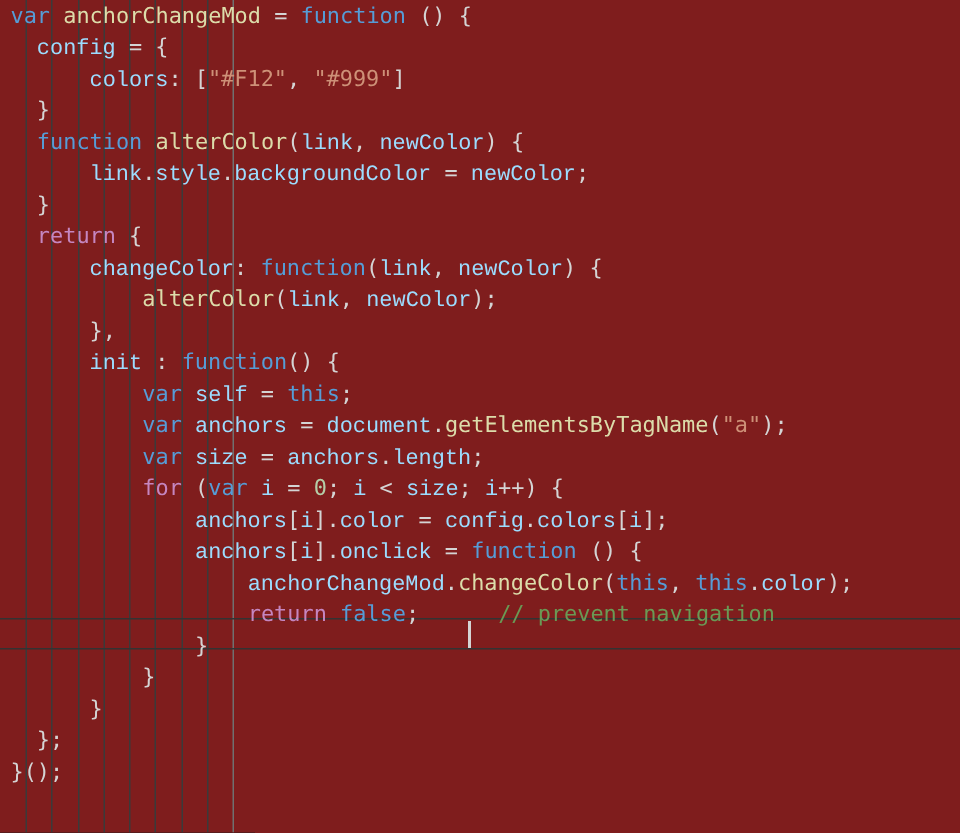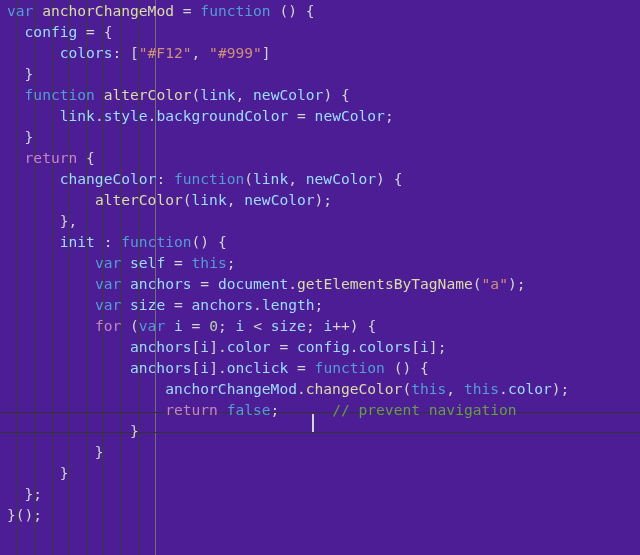--- a/index.html
+++ b/index.html
@@ -11,21 +11,21 @@
     width: 640px;
     height: 555px;
     overflow: hidden;
     font-family: "DejaVu Sans Mono", "Liberation Mono", monospace;
   }
 
   #editor {
     position: relative;
     width: 640px;
     height: 555px;
-    background: #4c1d95;
+    background: #7f1d1d;
     overflow: hidden;
   }
 
   
   #guides {
     position: absolute;
     inset: 0;
     pointer-events: none;
     z-index: 1;
   }
@@ -66,21 +66,21 @@
   .line {
     height: 21px;
     white-space: pre;
     padding-left: 7px;
   }
 
   
   .kw    { color: #569cd6; }  
   .ctl   { color: #c586c0; }  
   .fn    { color: #dcdcaa; }  
-  .var   { color: #9cdcfe; }  
+  .var   { color: #9cdcfe; font-family: Liberation Mono, monospace; }  
   .str   { color: #ce9178; }  
   .num   { color: #b5cea8; }  
   .cmt   { color: #6a9955; }  
   .pun   { color: #d4d4d4; }  
   .op    { color: #d4d4d4; }  
 
   
   #caret {
     position: absolute;
     width: 2px;

